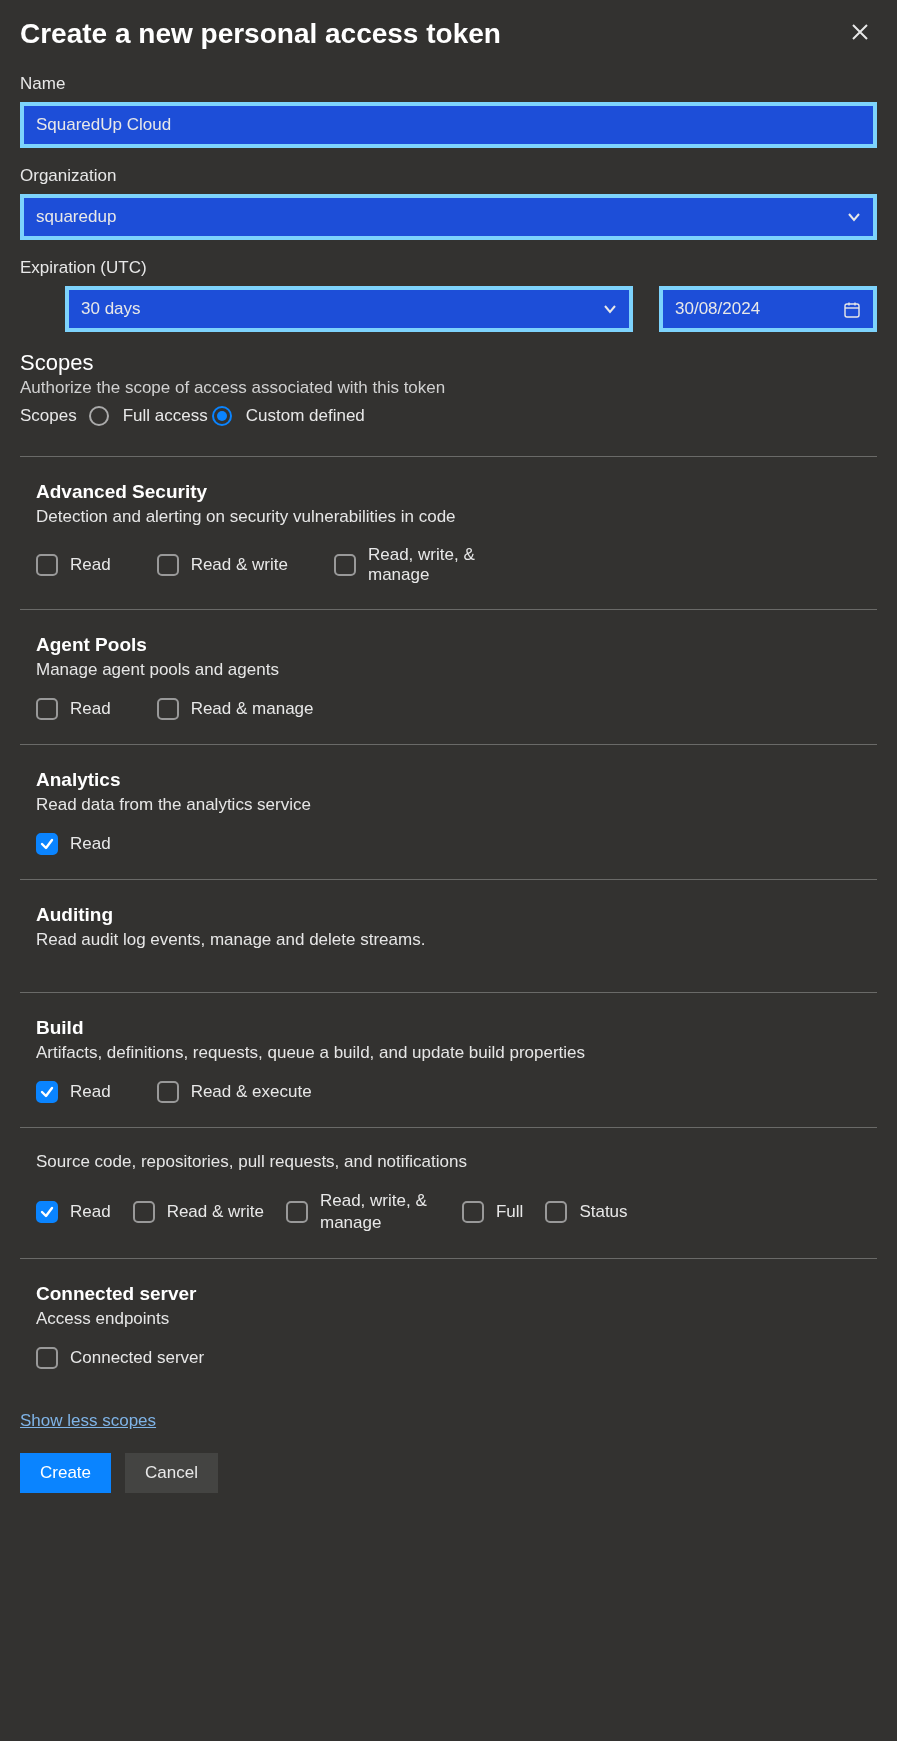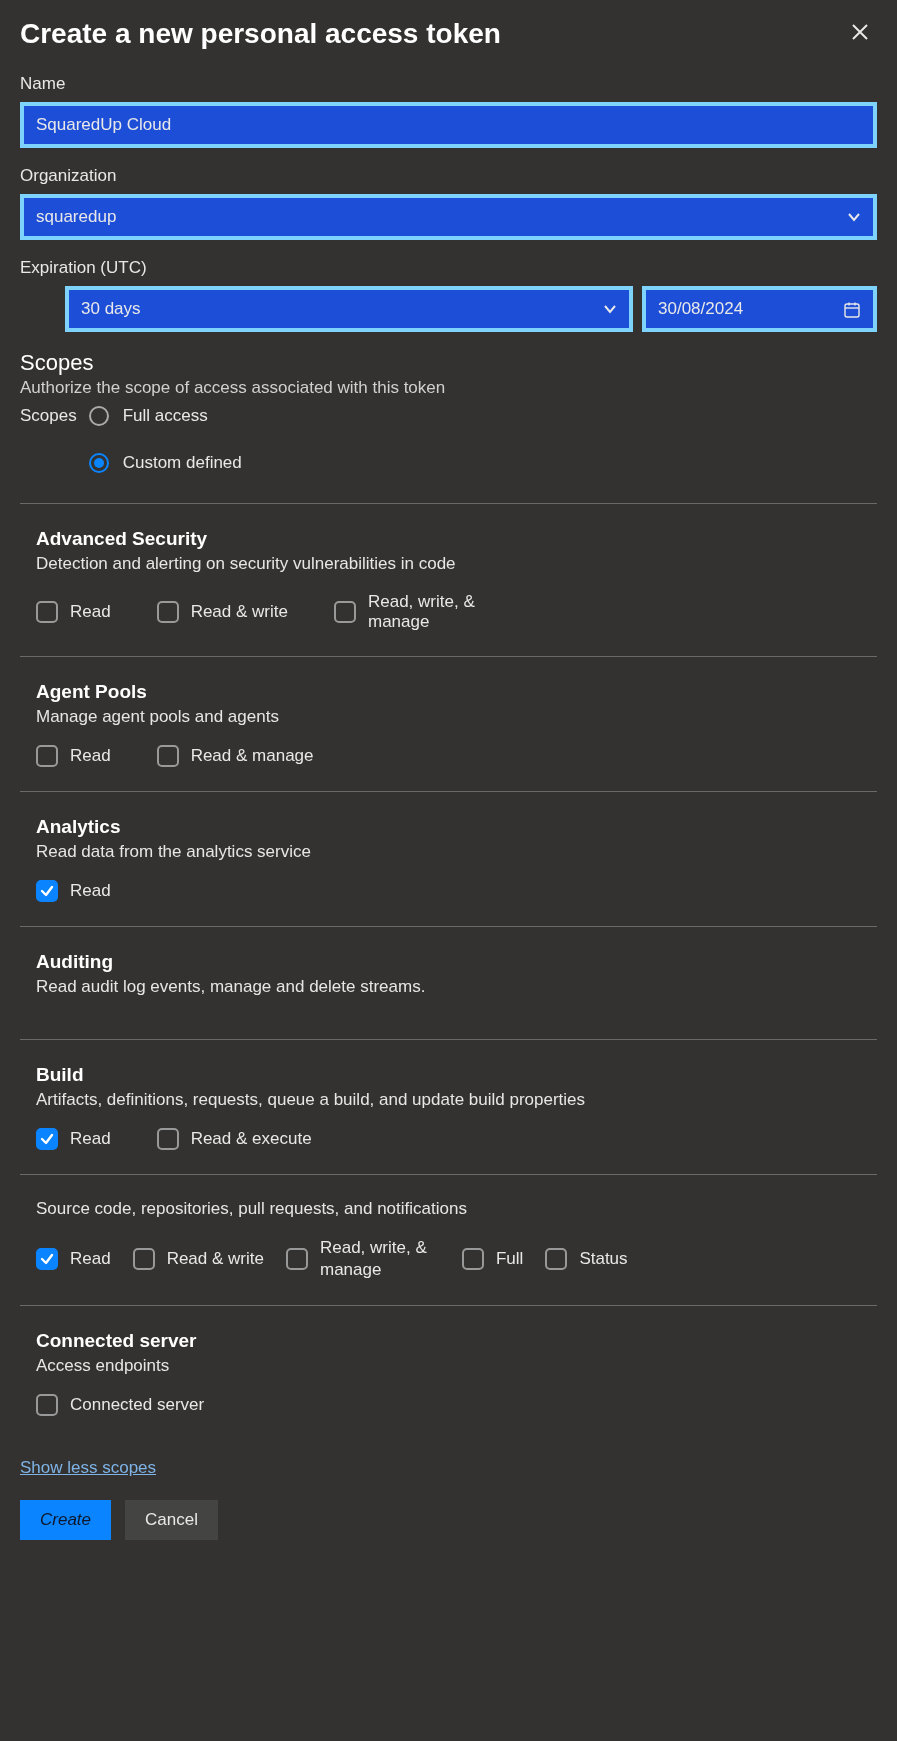--- a/index.html
+++ b/index.html
@@ -47,21 +47,21 @@
     align-items: center;
     justify-content: space-between;
   }
   .select-input { cursor: pointer; }
   .chev {
     width: 14px; height: 14px;
     display: inline-block;
   }
   .expiration-row {
     display: flex;
-    gap: 9px;
+    gap: 26px;
     margin-bottom: 18px;
     padding-left: 45px;
   }
   .expiration-row .select-input { margin-bottom: 0; }
   .exp-drop { flex: 0 0 568px; }
   .exp-date { flex: 1; align-items: flex-end; }
   .section-title {
     font-size: 22px;
     font-weight: 400;
     color: #fff;
@@ -97,21 +97,21 @@
     width: 10px; height: 10px;
     border-radius: 50%;
     background: #0a84ff;
   }
   .scopes-radio-block {
     display: flex;
     gap: 8px;
     margin-bottom: 24px;
   }
   .scopes-block-label { font-size: 17px; color: #e8e8e8; }
-  .scopes-radios { display: flex; flex-direction: column; gap: 21px; }
+  .scopes-radios { display: flex; gap: 0; }
   hr.scope-sep {
     border: none;
     border-top: 1px solid #6a6a68;
     margin: 0;
   }
   .scope-group {
     padding: 24px 0 24px 16px;
   }
   .scope-title {
     font-size: 19px;
@@ -160,21 +160,21 @@
     margin: 18px 0 22px 0;
   }
   .btn-row { display: flex; gap: 14px; }
   .btn {
     padding: 10px 20px;
     font-size: 17px;
     border: none;
     cursor: pointer;
     font-family: inherit;
   }
-  .btn-primary { background: #0a84ff; color: #0f172a; font-style: italic; }
+  .btn-primary { background: #0a84ff; color: #ffffff; }
   .btn-secondary { background: #444442; color: #e8e8e8; }
   .code-row {
     display: flex;
     flex-wrap: nowrap;
     gap: 22px;
     align-items: center;
   }
   .code-row .checkbox-item { flex: 0 0 auto; }
   .code-row .cb-label.multi { max-width: 120px; line-height: 1.3; }
 </style>

